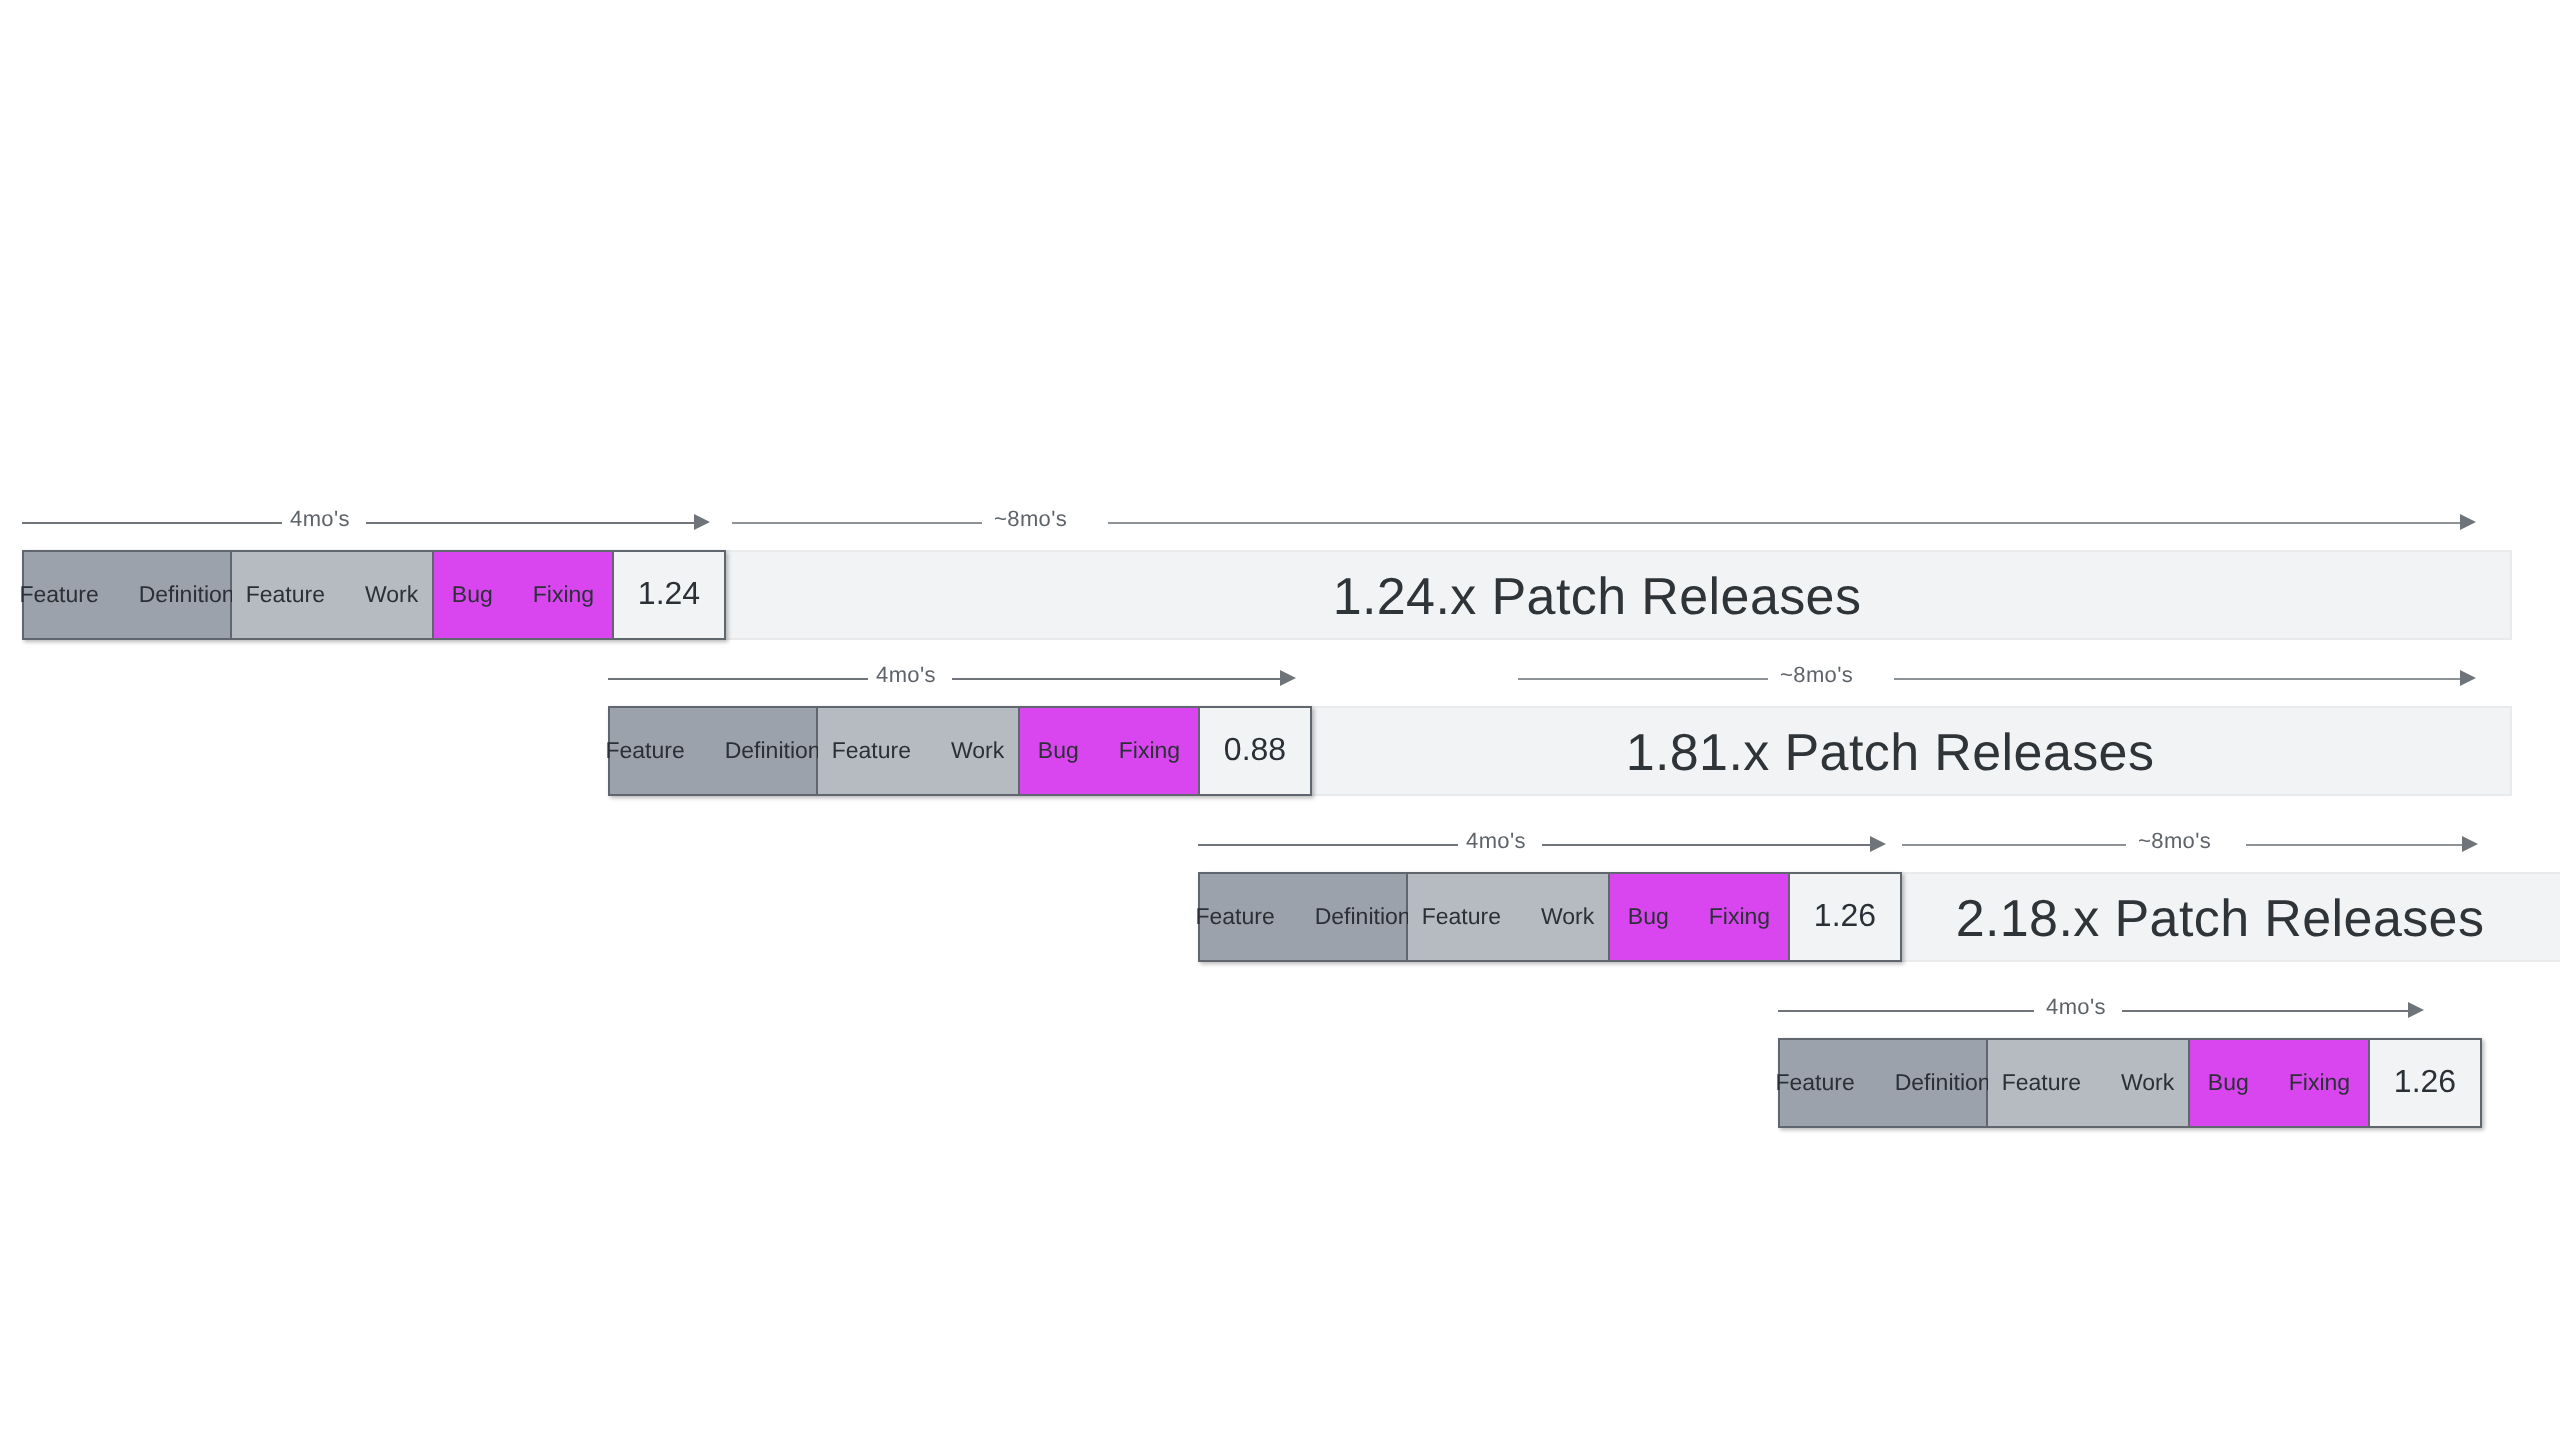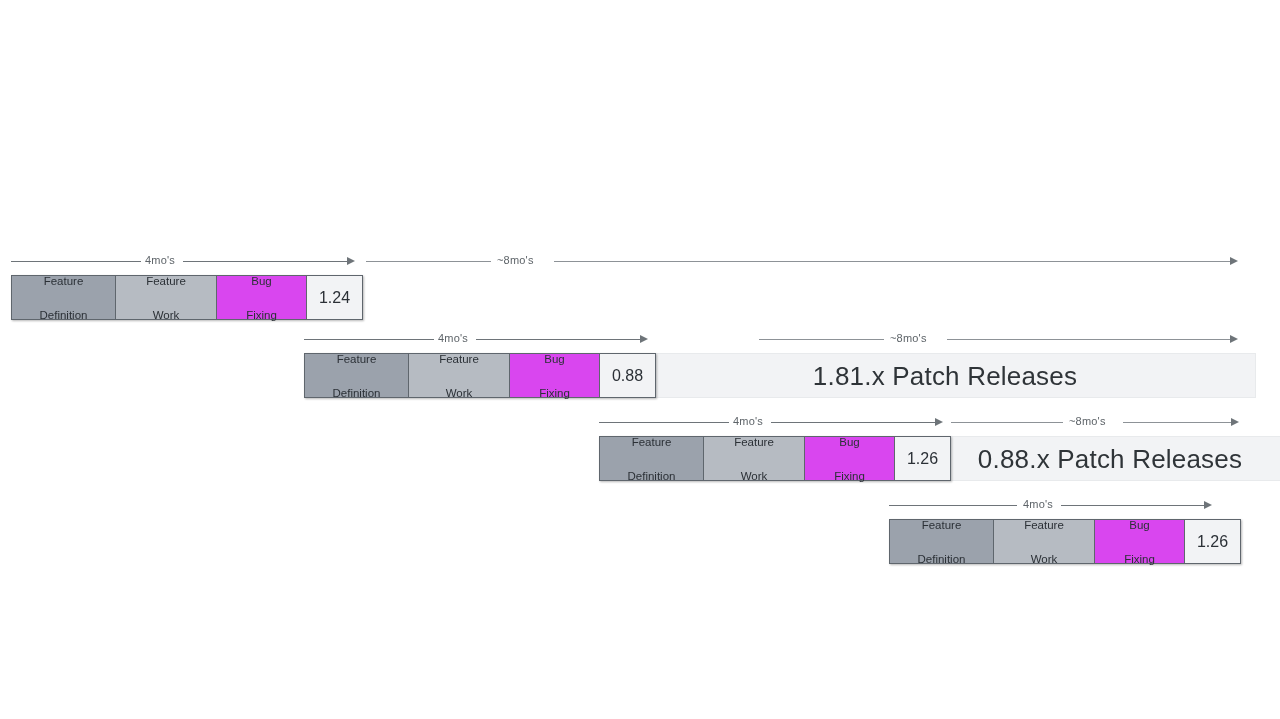--- a/index.html
+++ b/index.html
@@ -85,21 +85,21 @@
   .phases {
     position: absolute;
     display: flex;
     box-sizing: border-box;
     border: 1px solid #5f666d;
     box-shadow: 1px 1px 2px rgba(0,0,0,0.28);
   }
   .phase {
     box-sizing: border-box;
     display: flex;
-    flex-direction: column;
+    flex-direction: row;
     align-items: center;
     justify-content: center;
     border-right: 1px solid #5f666d;
     font-size: 11.5px;
     line-height: 14px;
     text-align: center;
     color: #2b3036;
     white-space: nowrap;
     gap: 20px;
   }
@@ -126,20 +126,23 @@
       <div class="arrow-head" style="left:336px;"></div>
     </div>
 
     <div class="ruler" style="left:355px; top:0px; width:925px;">
       <div class="ruler-seg thin" style="left:0px; width:125px;"></div>
       <div class="ruler-label" style="left:131px;">~8mo's</div>
       <div class="ruler-seg thin" style="left:188px; width:678px;"></div>
       <div class="arrow-head" style="left:864px;"></div>
     </div>
 
+    <div class="patch-band" style="left:330px; top:25px; width:915px; height:45px;">
+      <span class="patch-band-label" style="margin-left:0px;">1.24.x Patch Releases</span>
+    </div>
 
     <div class="phases" style="left:0px; top:25px; width:352px; height:45px;">
       <div class="phase p-definition" style="width:104px;">
         <span class="phase-line">Feature</span>
         <span class="phase-line">Definition</span>
       </div>
       <div class="phase p-work" style="width:101px;">
         <span class="phase-line">Feature</span>
         <span class="phase-line">Work</span>
       </div>
@@ -202,21 +205,21 @@
     </div>
 
     <div class="ruler" style="left:940px; top:0px; width:340px;">
       <div class="ruler-seg thin" style="left:0px; width:112px;"></div>
       <div class="ruler-label" style="left:118px;">~8mo's</div>
       <div class="ruler-seg thin" style="left:172px; width:110px;"></div>
       <div class="arrow-head" style="left:280px;"></div>
     </div>
 
     <div class="patch-band" style="left:918px; top:25px; width:380px; height:45px;">
-      <span class="patch-band-label" style="margin-right:18px;">0.88.x Patch Releases</span>
+      <span class="patch-band-label" style="margin-right:18px;">2.18.x Patch Releases</span>
     </div>
 
     <div class="phases" style="left:588px; top:25px; width:352px; height:45px;">
       <div class="phase p-definition" style="width:104px;">
         <span class="phase-line">Feature</span>
         <span class="phase-line">Definition</span>
       </div>
       <div class="phase p-work" style="width:101px;">
         <span class="phase-line">Feature</span>
         <span class="phase-line">Work</span>

